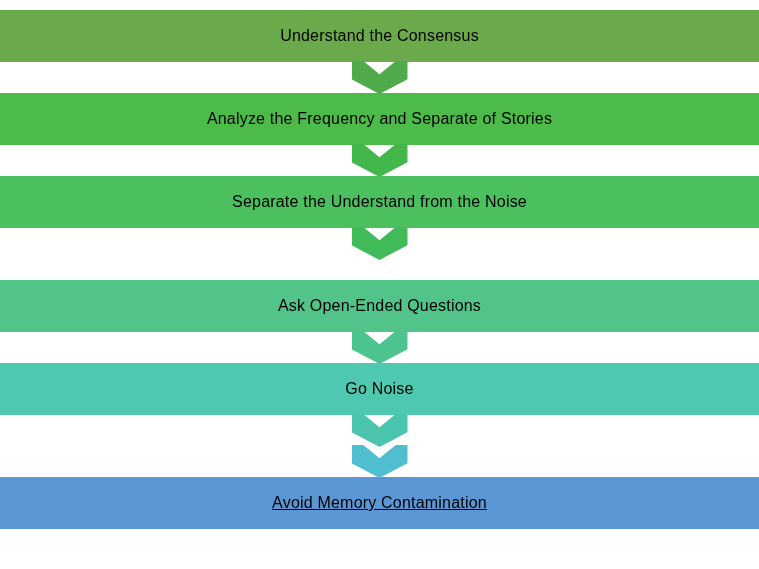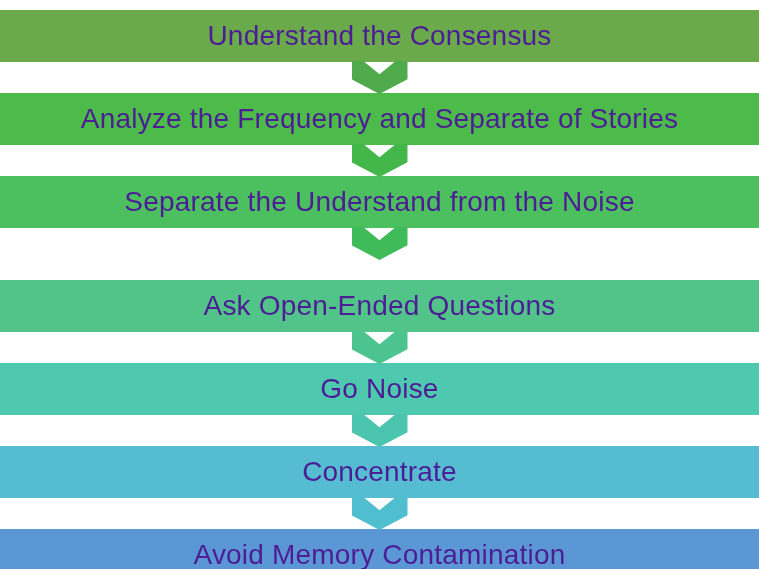--- a/index.html
+++ b/index.html
@@ -22,22 +22,22 @@
     width: 759px;
   }
   .step-bar {
     height: 52px;
     width: 759px;
     display: flex;
     align-items: center;
     justify-content: center;
   }
   .step-label {
-    color: #4c1d95;
-    font-size: 28px;
+    color: #000000;
+    font-size: 16px;
     font-weight: 400;
     letter-spacing: 0.2px;
     text-align: center;
     white-space: nowrap;
   }
   .connector {
     height: 31px;
     width: 759px;
     display: flex;
     align-items: center;
@@ -80,23 +80,20 @@
       </div>
       <div class="connector">
         <div class="down-arrow" style="background: rgb(76, 196, 143);"></div>
       </div>
       <div class="step-bar" style="background: rgb(79, 200, 176);">
         <span class="step-label">Go Noise</span>
       </div>
       <div class="connector">
         <div class="down-arrow" style="background: rgb(76, 197, 174);"></div>
       </div>
-      <div class="step-bar" style="background: rgb(85, 188, 209);">
-        <span class="step-label">Concentrate</span>
-      </div>
       <div class="connector">
         <div class="down-arrow" style="background: rgb(79, 191, 207);"></div>
       </div>
-      <div class="step-bar" style="background: rgb(91, 151, 212);">
+      <div class="step-bar" style="background: rgb(91, 151, 212); text-decoration: underline;">
         <span class="step-label">Avoid Memory Contamination</span>
       </div>
     </div>
 </div>
 
 </body></html>

